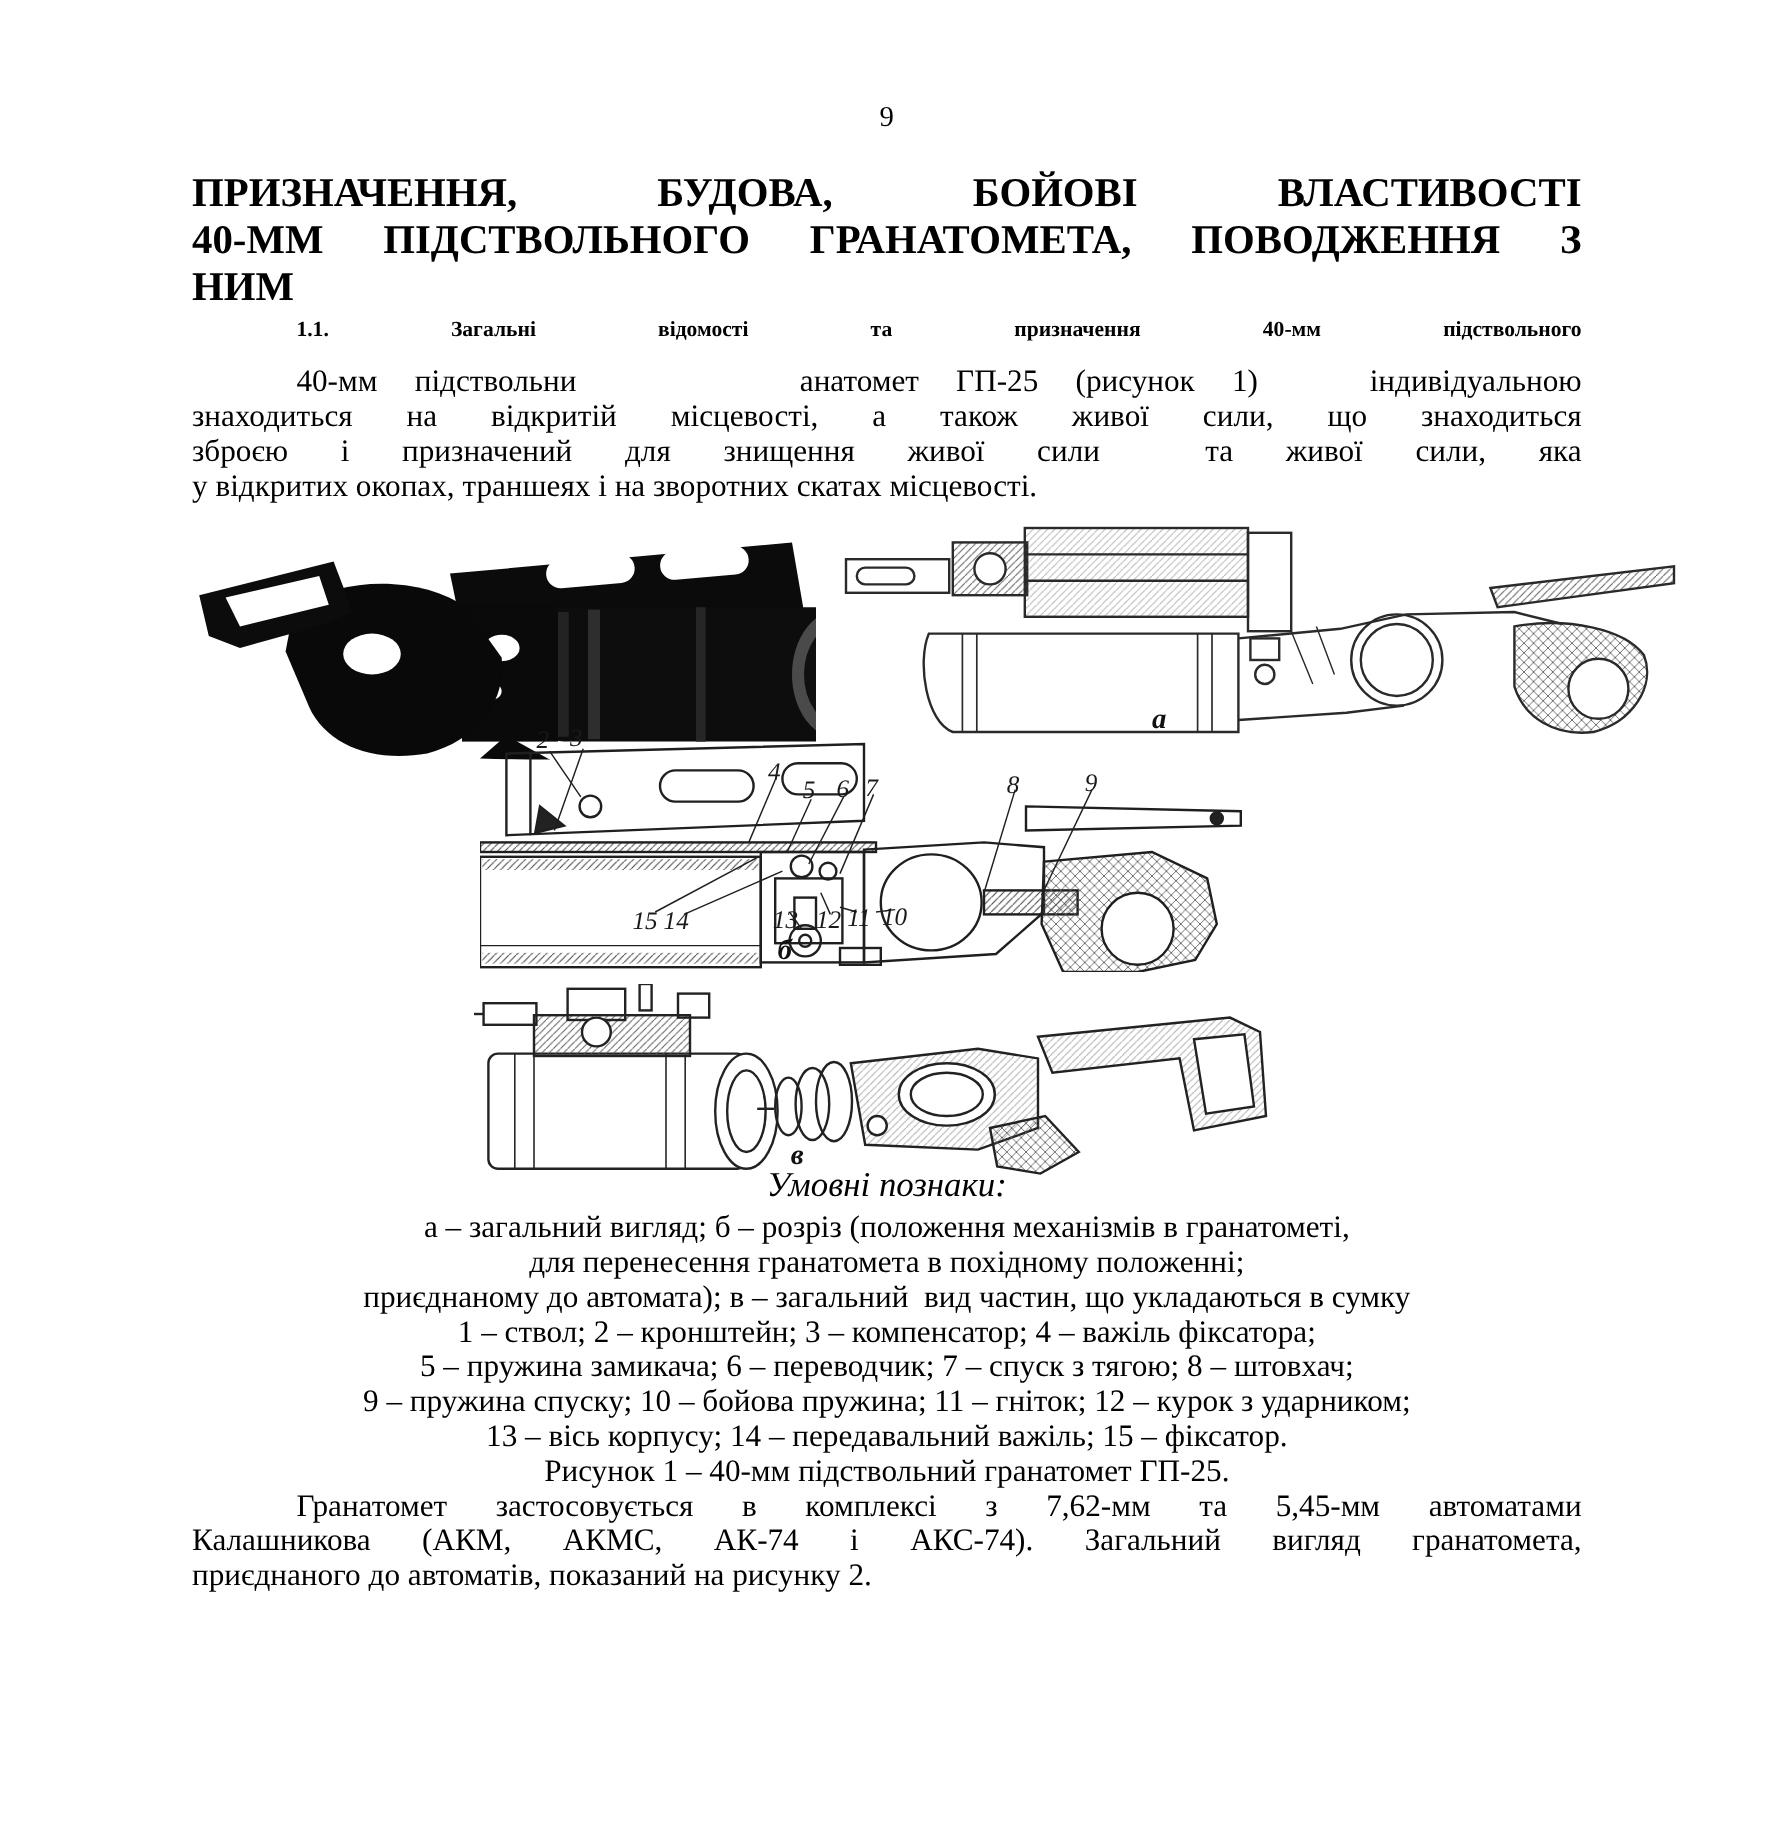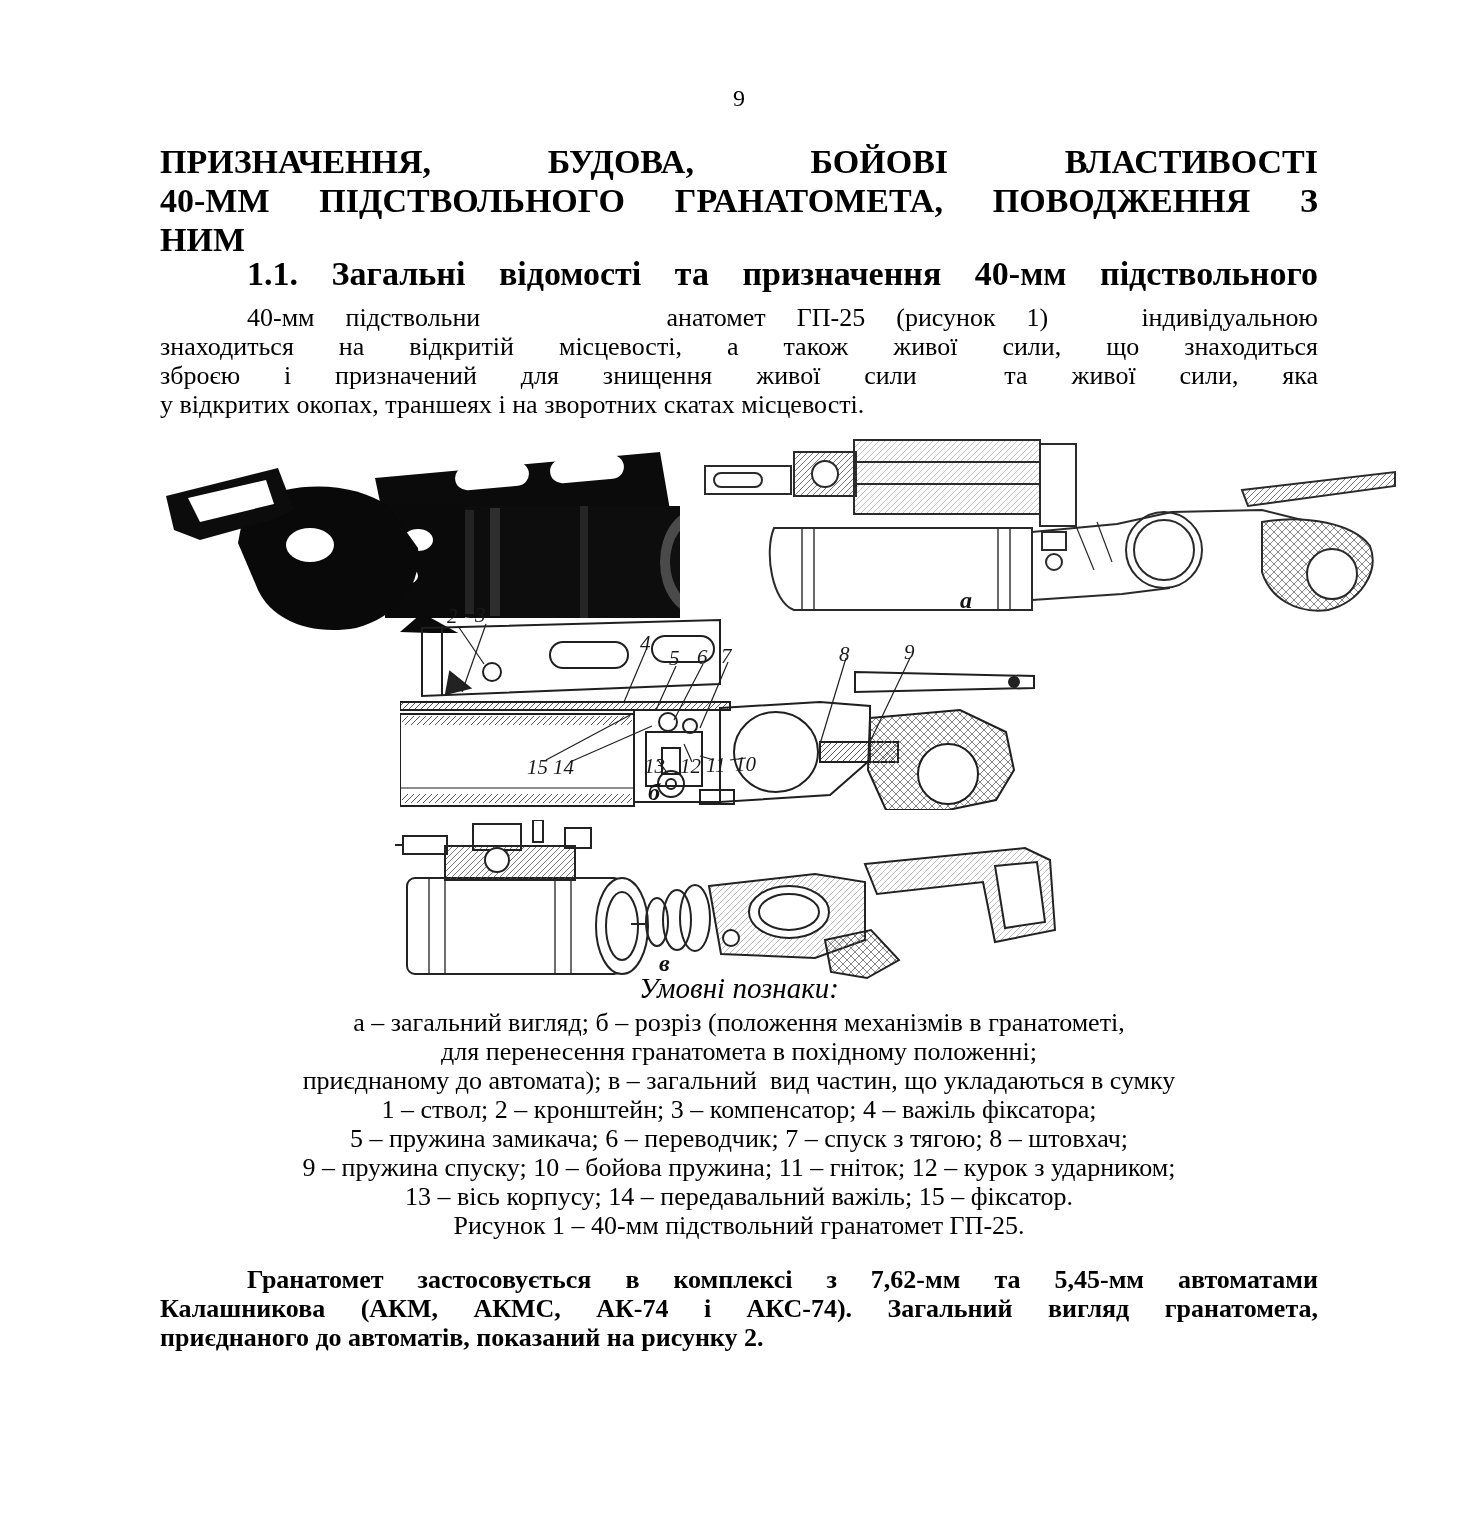--- a/index.html
+++ b/index.html
@@ -1,27 +1,27 @@
 <!DOCTYPE html>
 <html><head>
 <meta charset="utf-8">
 <style>
   html,body{margin:0;padding:0;background:#fff;}
   .page{position:relative;width:1473px;height:1526px;background:#ffffff;overflow:hidden;
         font-family:"Liberation Serif","DejaVu Serif",serif;color:#000;}
   .content{margin-left:160px;width:1158px;}
   .pagenum{margin-top:84px;height:28px;line-height:28px;text-align:center;font-size:24px;}
   .heading{margin-top:30px;font-size:34px;font-weight:bold;line-height:39px;}
-  .sub{font-size:34px;font-weight:bold;line-height:30px;}
+  .sub{font-size:18px;font-weight:bold;line-height:30px;}
   .jline{text-align:justify;text-align-last:justify;}
   .jline.last{text-align-last:left;}
   .indent{text-indent:87px;}
   .par{font-size:26px;line-height:29px;}
   .p1{margin-top:14px;}
-  .p2{margin-top:25px;font-weight:bold;}
+  .p2{}
   .figure{position:relative;height:589px;}
   .figure svg{position:absolute;display:block;}
   .callout{position:absolute;font-style:italic;font-size:21px;line-height:24px;color:#1a1a1a;}
   .figlabel{position:absolute;font-style:italic;font-weight:bold;font-size:24px;line-height:24px;color:#111;}
   .legend-title{position:absolute;left:0;width:100%;top:552px;text-align:center;
                 font-style:italic;font-size:29px;line-height:34px;}
   .legend{font-size:26px;line-height:29px;text-align:center;}
   .caption{font-size:26px;line-height:29px;text-align:center;}
   .b{font-weight:normal;}
 </style>

